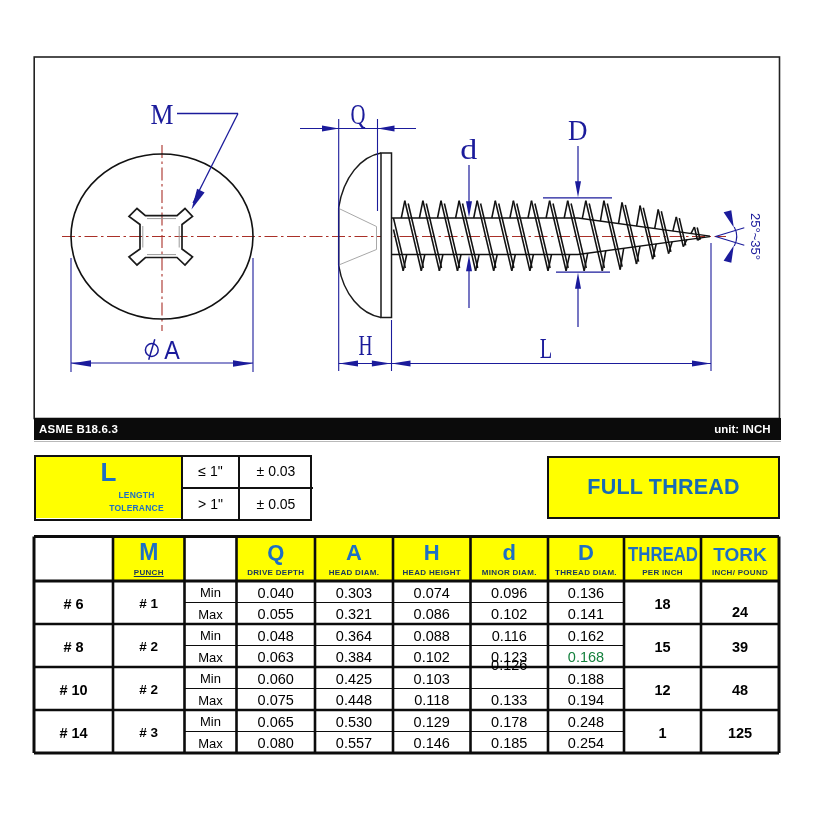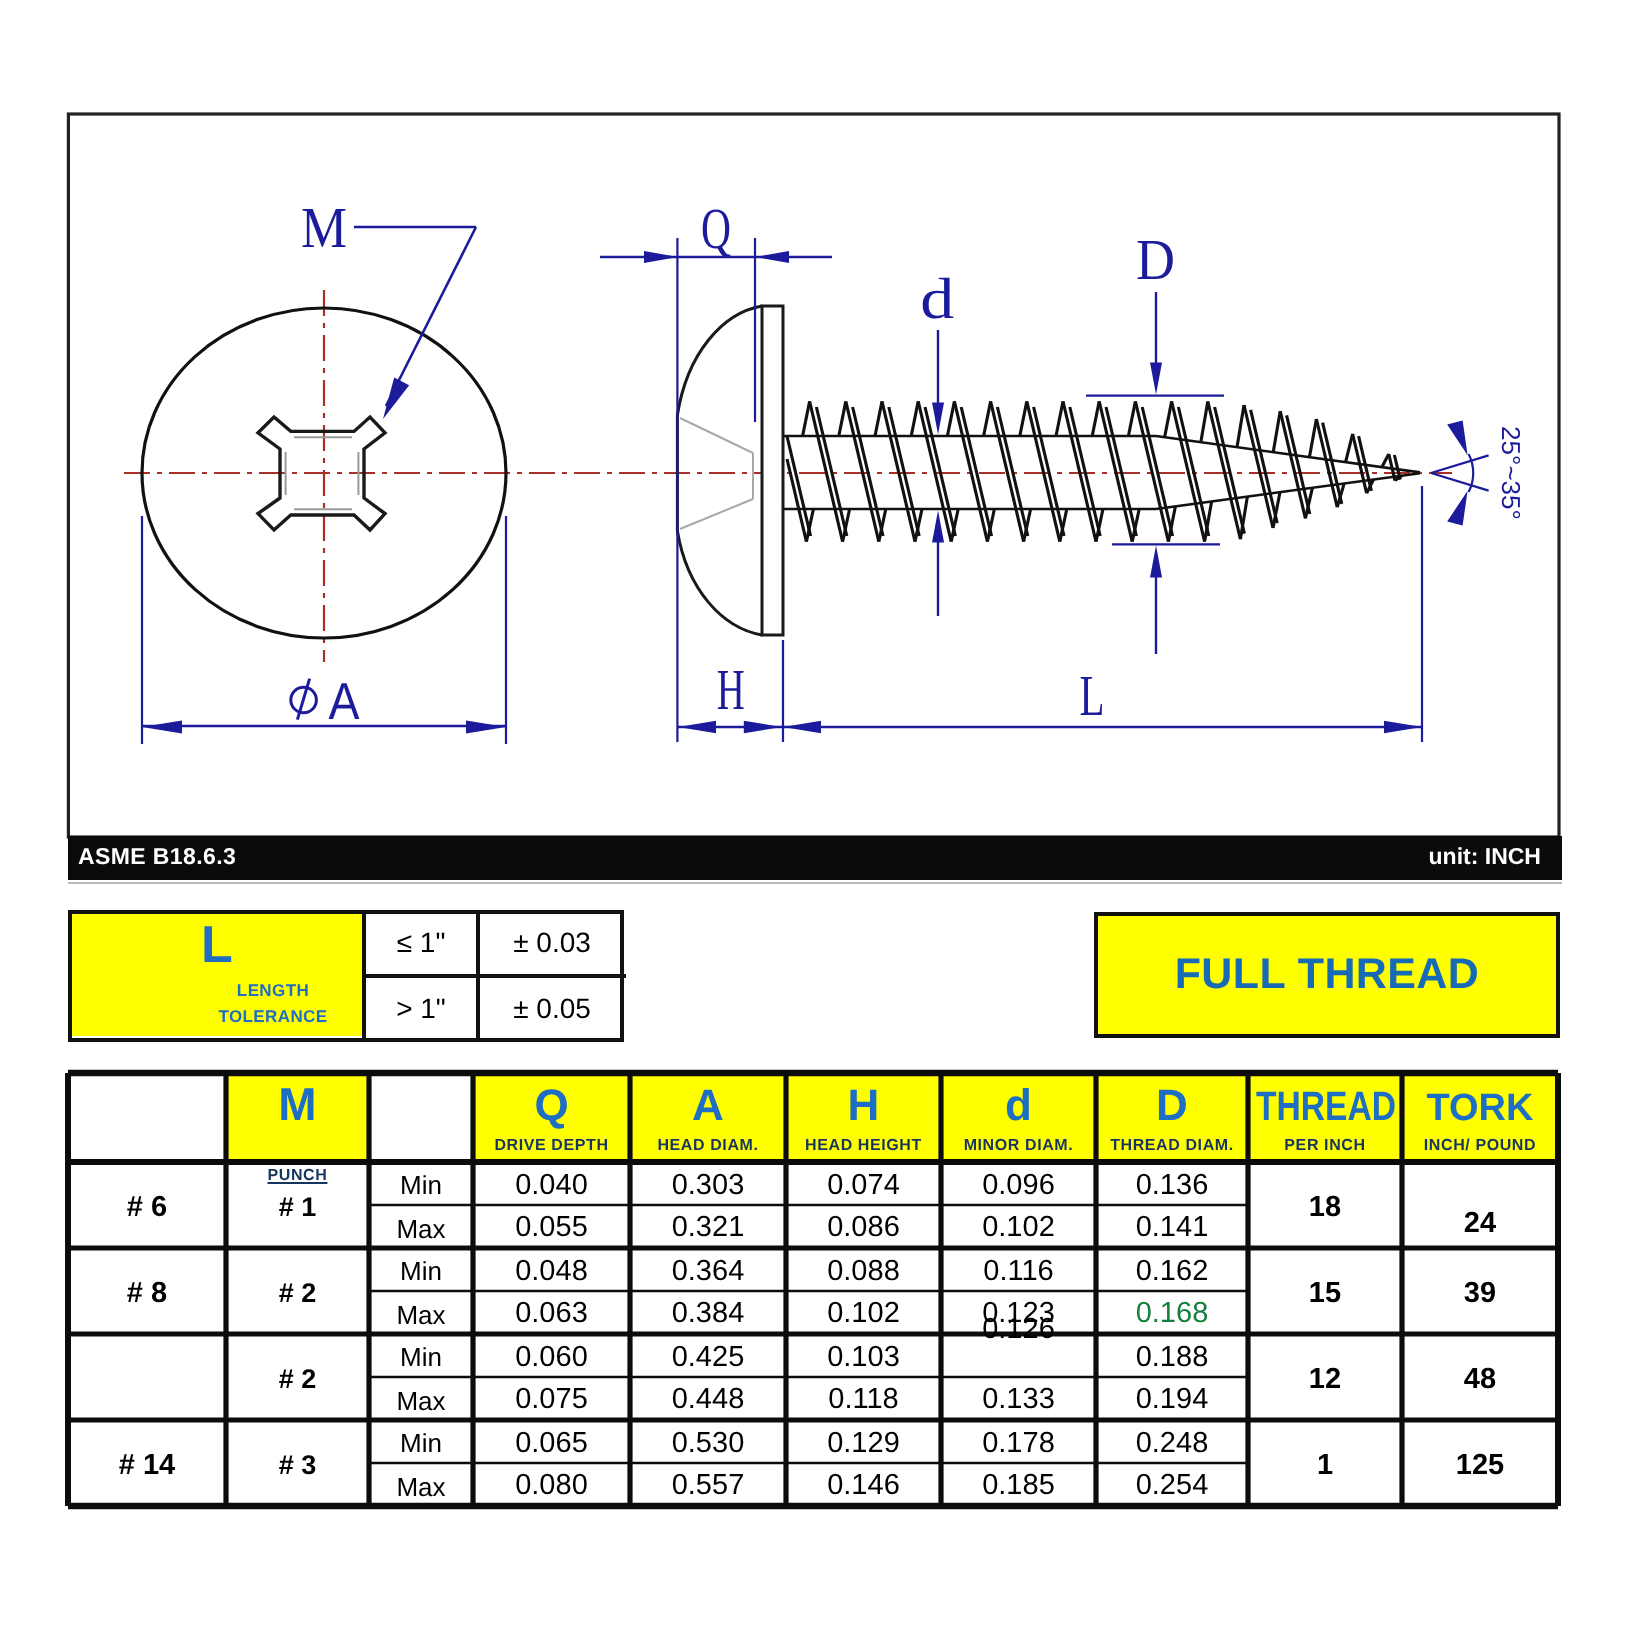--- a/index.html
+++ b/index.html
@@ -184,21 +184,21 @@
 <div style="position:absolute;left:183px;top:487px;width:129.5px;height:1.6px;background:#111;"></div>
 <div style="position:absolute;left:36px;top:458px;width:145px;height:28px;display:flex;align-items:center;justify-content:center;color:#1e6fc4;font:bold 26px 'Liberation Sans',sans-serif;">L</div>
 <div style="position:absolute;left:36px;top:488px;width:145px;height:14px;display:flex;align-items:center;justify-content:center;color:#1e6fc4;font:bold 8.5px 'Liberation Sans',sans-serif;letter-spacing:.2px;padding-left:28px;">LENGTH</div>
 <div style="position:absolute;left:52px;top:501px;width:145px;height:14px;display:flex;align-items:center;justify-content:center;color:#1e6fc4;font:bold 8.5px 'Liberation Sans',sans-serif;letter-spacing:.2px;margin-left:12px;">TOLERANCE</div>
 <div style="position:absolute;left:165.5px;top:461px;width:90px;height:20px;display:flex;align-items:center;justify-content:center;color:#000;font:14px 'Liberation Sans',sans-serif;">≤ 1"</div>
 <div style="position:absolute;left:231px;top:461px;width:90px;height:20px;display:flex;align-items:center;justify-content:center;color:#000;font:14px 'Liberation Sans',sans-serif;">± 0.03</div>
 <div style="position:absolute;left:165.5px;top:493.5px;width:90px;height:20px;display:flex;align-items:center;justify-content:center;color:#000;font:14px 'Liberation Sans',sans-serif;">&gt; 1"</div>
 <div style="position:absolute;left:231px;top:493.5px;width:90px;height:20px;display:flex;align-items:center;justify-content:center;color:#000;font:14px 'Liberation Sans',sans-serif;">± 0.05</div>
 <div style="position:absolute;left:547px;top:456.3px;width:233px;height:62.6px;border:2.3px solid #111;box-sizing:border-box;background:#ffff00;display:flex;align-items:center;justify-content:center;color:#176bb5;font:bold 21.5px 'Liberation Sans',sans-serif;letter-spacing:.2px;">FULL THREAD</div>
 <div style="position:absolute;left:100.75px;top:538.5px;width:96px;height:27px;display:flex;align-items:flex-end;justify-content:center;color:#1e6fc4;font:bold 23px 'Liberation Sans',sans-serif;">M</div>
-<div style="position:absolute;left:100.75px;top:581px;width:96px;height:12px;display:flex;align-items:center;justify-content:center;color:#17365d;font:bold 8px 'Liberation Sans',sans-serif;letter-spacing:.3px;text-decoration:underline;">PUNCH</div>
+<div style="position:absolute;left:100.75px;top:566px;width:96px;height:12px;display:flex;align-items:center;justify-content:center;color:#17365d;font:bold 8px 'Liberation Sans',sans-serif;letter-spacing:.3px;text-decoration:underline;">PUNCH</div>
 <div style="position:absolute;left:227.75px;top:538.5px;width:96px;height:27px;display:flex;align-items:flex-end;justify-content:center;color:#1e6fc4;font:bold 22px 'Liberation Sans',sans-serif;">Q</div>
 <div style="position:absolute;left:227.75px;top:566.5px;width:96px;height:12px;display:flex;align-items:center;justify-content:center;color:#17365d;font:bold 8px 'Liberation Sans',sans-serif;letter-spacing:.3px;">DRIVE DEPTH</div>
 <div style="position:absolute;left:306.0px;top:538.5px;width:96px;height:27px;display:flex;align-items:flex-end;justify-content:center;color:#1e6fc4;font:bold 22px 'Liberation Sans',sans-serif;">A</div>
 <div style="position:absolute;left:306.0px;top:566.5px;width:96px;height:12px;display:flex;align-items:center;justify-content:center;color:#17365d;font:bold 8px 'Liberation Sans',sans-serif;letter-spacing:.3px;">HEAD DIAM.</div>
 <div style="position:absolute;left:383.75px;top:538.5px;width:96px;height:27px;display:flex;align-items:flex-end;justify-content:center;color:#1e6fc4;font:bold 22px 'Liberation Sans',sans-serif;">H</div>
 <div style="position:absolute;left:383.75px;top:566.5px;width:96px;height:12px;display:flex;align-items:center;justify-content:center;color:#17365d;font:bold 8px 'Liberation Sans',sans-serif;letter-spacing:.3px;">HEAD HEIGHT</div>
 <div style="position:absolute;left:461.25px;top:538.5px;width:96px;height:27px;display:flex;align-items:flex-end;justify-content:center;color:#1e6fc4;font:bold 22px 'Liberation Sans',sans-serif;">d</div>
 <div style="position:absolute;left:461.25px;top:566.5px;width:96px;height:12px;display:flex;align-items:center;justify-content:center;color:#17365d;font:bold 8px 'Liberation Sans',sans-serif;letter-spacing:.3px;">MINOR DIAM.</div>
 <div style="position:absolute;left:538.0px;top:538.5px;width:96px;height:27px;display:flex;align-items:flex-end;justify-content:center;color:#1e6fc4;font:bold 22px 'Liberation Sans',sans-serif;">D</div>
 <div style="position:absolute;left:538.0px;top:566.5px;width:96px;height:12px;display:flex;align-items:center;justify-content:center;color:#17365d;font:bold 8px 'Liberation Sans',sans-serif;letter-spacing:.3px;">THREAD DIAM.</div>
@@ -231,20 +231,21 @@
 <div style="position:absolute;left:310.0px;top:625.2px;width:88px;height:21.5px;display:flex;align-items:center;justify-content:center;color:#000;font:14.5px 'Liberation Sans',sans-serif;white-space:nowrap;">0.364</div>
 <div style="position:absolute;left:387.75px;top:625.2px;width:88px;height:21.5px;display:flex;align-items:center;justify-content:center;color:#000;font:14.5px 'Liberation Sans',sans-serif;white-space:nowrap;">0.088</div>
 <div style="position:absolute;left:465.25px;top:625.2px;width:88px;height:21.5px;display:flex;align-items:center;justify-content:center;color:#000;font:14.5px 'Liberation Sans',sans-serif;white-space:nowrap;">0.116</div>
 <div style="position:absolute;left:542.0px;top:625.2px;width:88px;height:21.5px;display:flex;align-items:center;justify-content:center;color:#000;font:14.5px 'Liberation Sans',sans-serif;white-space:nowrap;">0.162</div>
 <div style="position:absolute;left:166.5px;top:646.7px;width:88px;height:21.5px;display:flex;align-items:center;justify-content:center;color:#000;font:13px 'Liberation Sans',sans-serif;white-space:nowrap;">Max</div>
 <div style="position:absolute;left:231.75px;top:646.7px;width:88px;height:21.5px;display:flex;align-items:center;justify-content:center;color:#000;font:14.5px 'Liberation Sans',sans-serif;white-space:nowrap;">0.063</div>
 <div style="position:absolute;left:310.0px;top:646.7px;width:88px;height:21.5px;display:flex;align-items:center;justify-content:center;color:#000;font:14.5px 'Liberation Sans',sans-serif;white-space:nowrap;">0.384</div>
 <div style="position:absolute;left:387.75px;top:646.7px;width:88px;height:21.5px;display:flex;align-items:center;justify-content:center;color:#000;font:14.5px 'Liberation Sans',sans-serif;white-space:nowrap;">0.102</div>
 <div style="position:absolute;left:465.25px;top:646.7px;width:88px;height:21.5px;display:flex;align-items:center;justify-content:center;color:#000;font:14.5px 'Liberation Sans',sans-serif;white-space:nowrap;">0.123</div>
 <div style="position:absolute;left:542.0px;top:646.7px;width:88px;height:21.5px;display:flex;align-items:center;justify-content:center;color:#15803d;font:14.5px 'Liberation Sans',sans-serif;white-space:nowrap;">0.168</div>
+<div style="position:absolute;left:29.5px;top:668.2px;width:88px;height:43px;display:flex;align-items:center;justify-content:center;color:#000;font:bold 14.5px 'Liberation Sans',sans-serif;white-space:nowrap;"># 10</div>
 <div style="position:absolute;left:104.75px;top:668.2px;width:88px;height:43px;display:flex;align-items:center;justify-content:center;color:#000;font:bold 13.5px 'Liberation Sans',sans-serif;white-space:nowrap;"># 2</div>
 <div style="position:absolute;left:618.5px;top:668.2px;width:88px;height:43px;display:flex;align-items:center;justify-content:center;color:#000;font:bold 14.5px 'Liberation Sans',sans-serif;white-space:nowrap;">12</div>
 <div style="position:absolute;left:696.0px;top:668.2px;width:88px;height:43px;display:flex;align-items:center;justify-content:center;color:#000;font:bold 14.5px 'Liberation Sans',sans-serif;white-space:nowrap;">48</div>
 <div style="position:absolute;left:166.5px;top:668.2px;width:88px;height:21.5px;display:flex;align-items:center;justify-content:center;color:#000;font:13px 'Liberation Sans',sans-serif;white-space:nowrap;">Min</div>
 <div style="position:absolute;left:231.75px;top:668.2px;width:88px;height:21.5px;display:flex;align-items:center;justify-content:center;color:#000;font:14.5px 'Liberation Sans',sans-serif;white-space:nowrap;">0.060</div>
 <div style="position:absolute;left:310.0px;top:668.2px;width:88px;height:21.5px;display:flex;align-items:center;justify-content:center;color:#000;font:14.5px 'Liberation Sans',sans-serif;white-space:nowrap;">0.425</div>
 <div style="position:absolute;left:387.75px;top:668.2px;width:88px;height:21.5px;display:flex;align-items:center;justify-content:center;color:#000;font:14.5px 'Liberation Sans',sans-serif;white-space:nowrap;">0.103</div>
 <div style="position:absolute;left:465.25px;top:654px;width:88px;height:21.5px;display:flex;align-items:center;justify-content:center;color:#000;font:14.5px 'Liberation Sans',sans-serif;white-space:nowrap;">0.126</div>
 <div style="position:absolute;left:542.0px;top:668.2px;width:88px;height:21.5px;display:flex;align-items:center;justify-content:center;color:#000;font:14.5px 'Liberation Sans',sans-serif;white-space:nowrap;">0.188</div>
 <div style="position:absolute;left:166.5px;top:689.7px;width:88px;height:21.5px;display:flex;align-items:center;justify-content:center;color:#000;font:13px 'Liberation Sans',sans-serif;white-space:nowrap;">Max</div>

